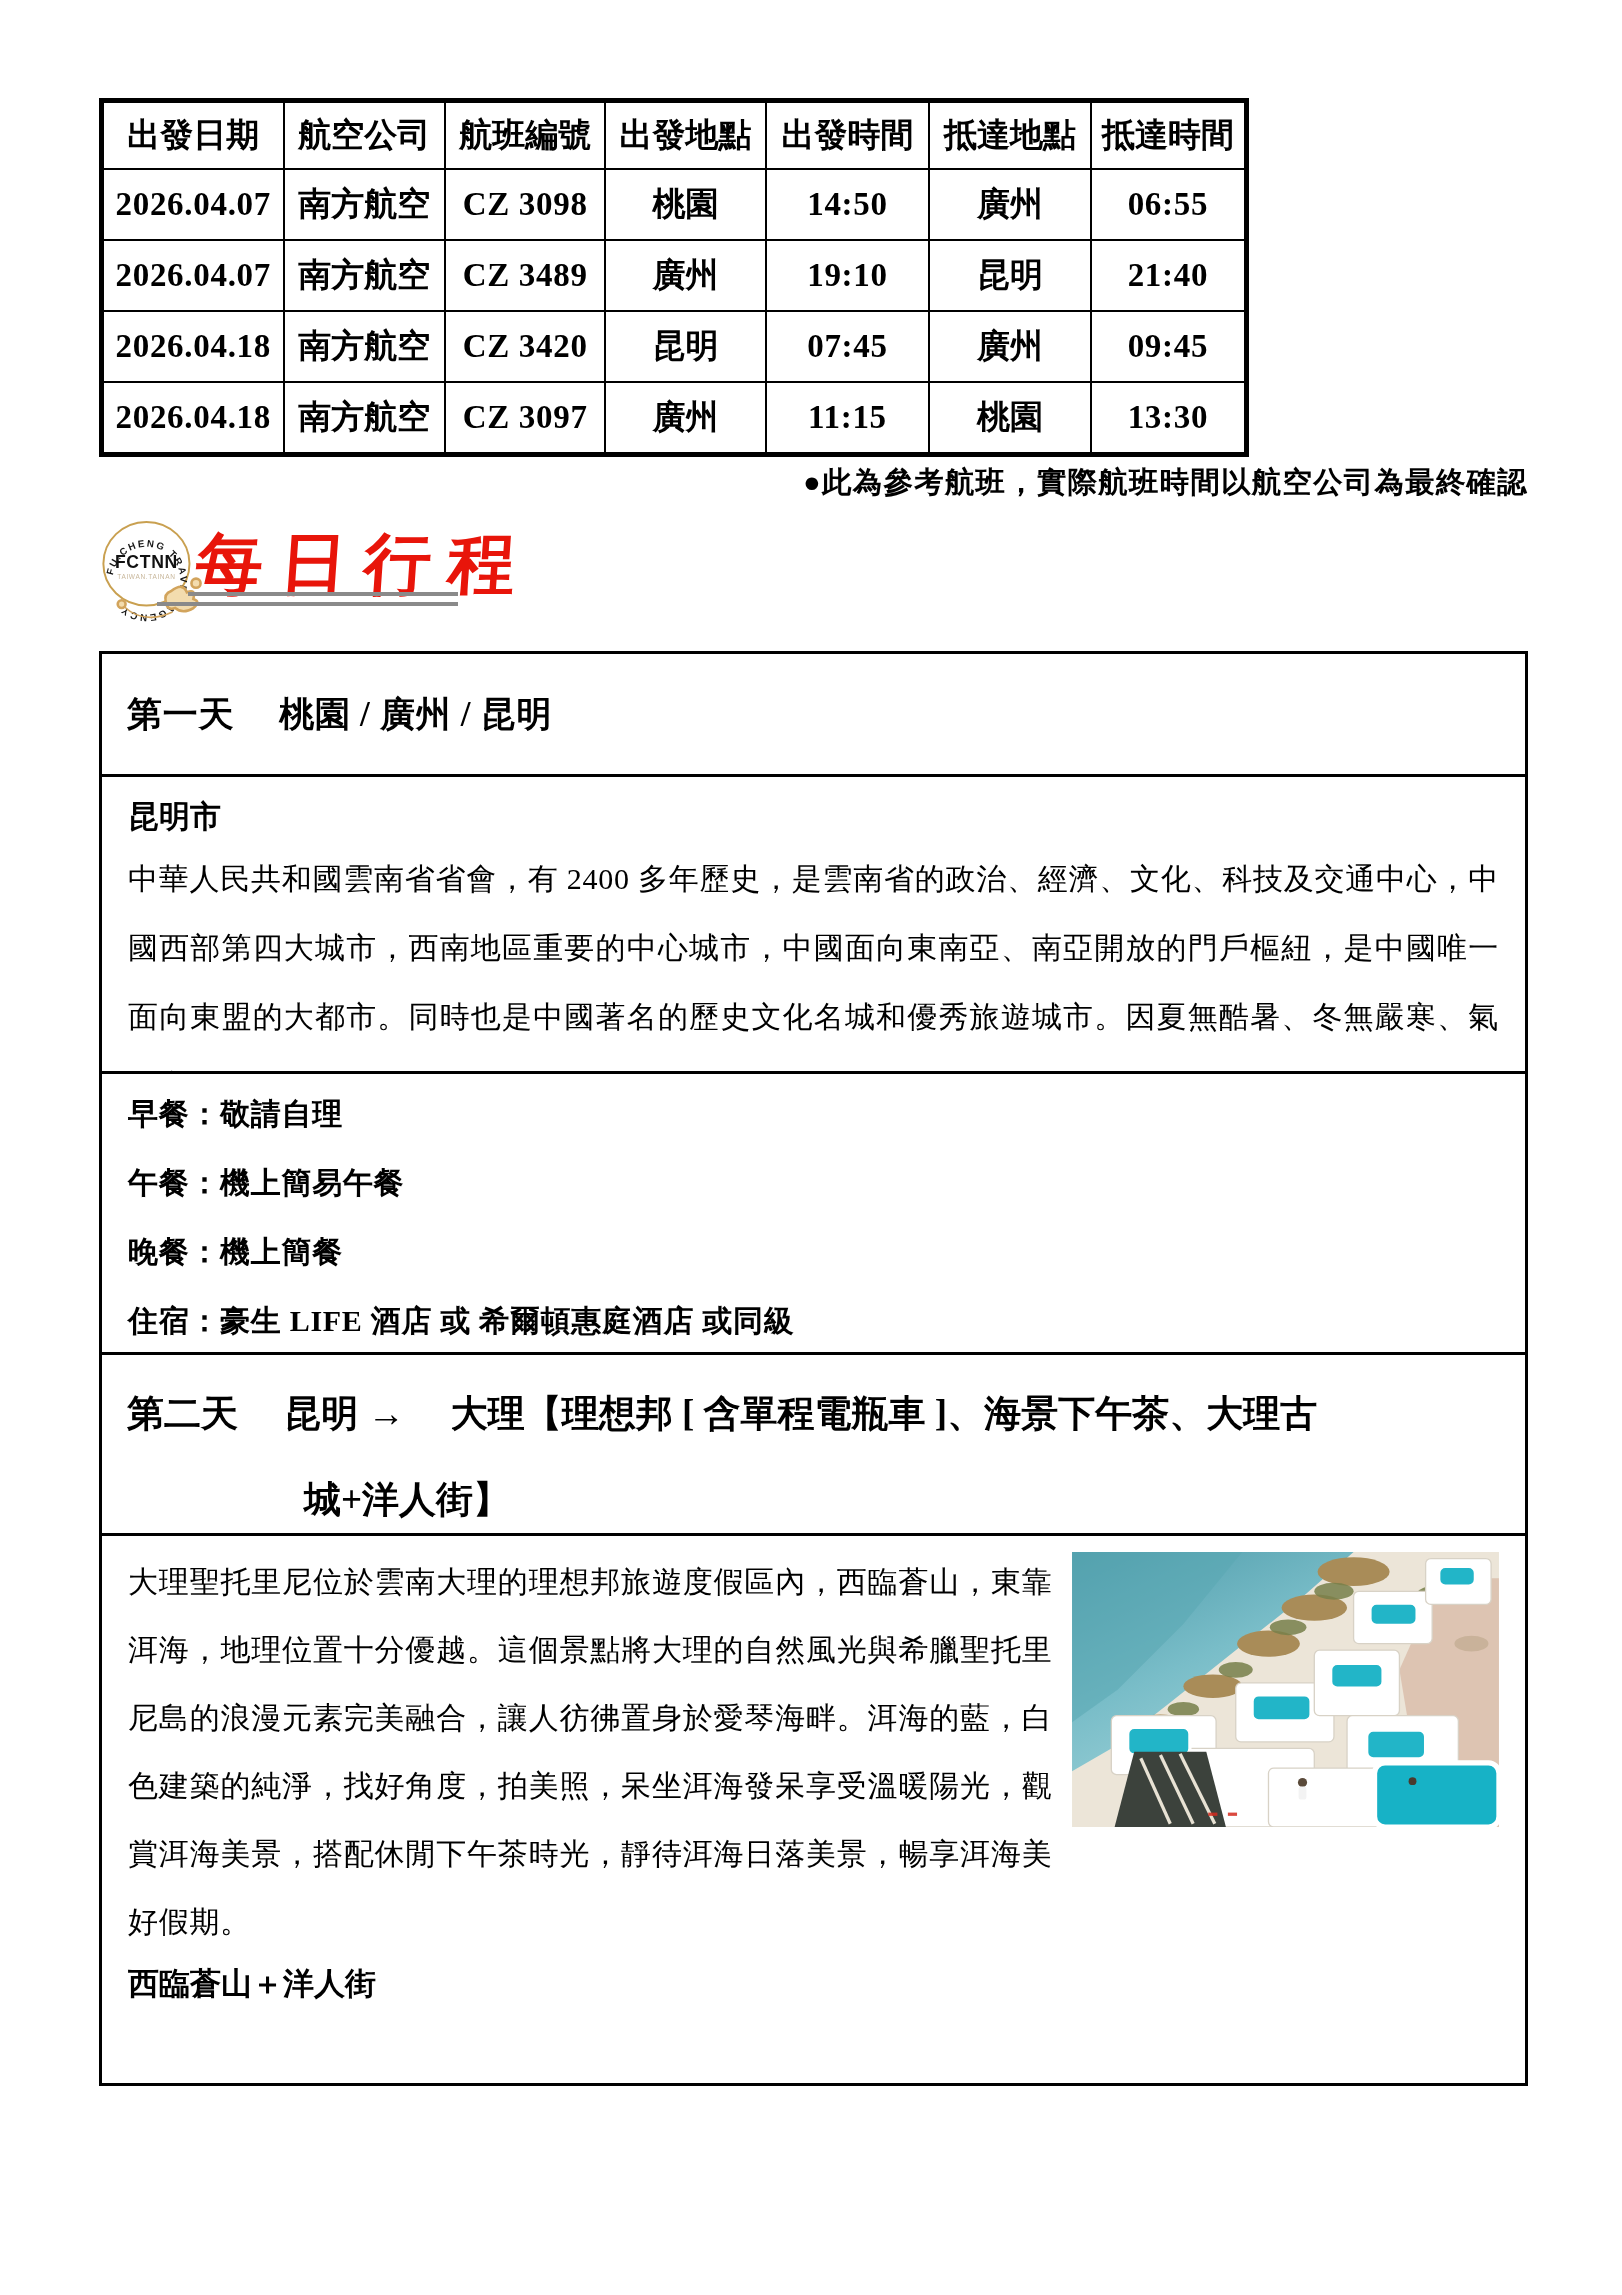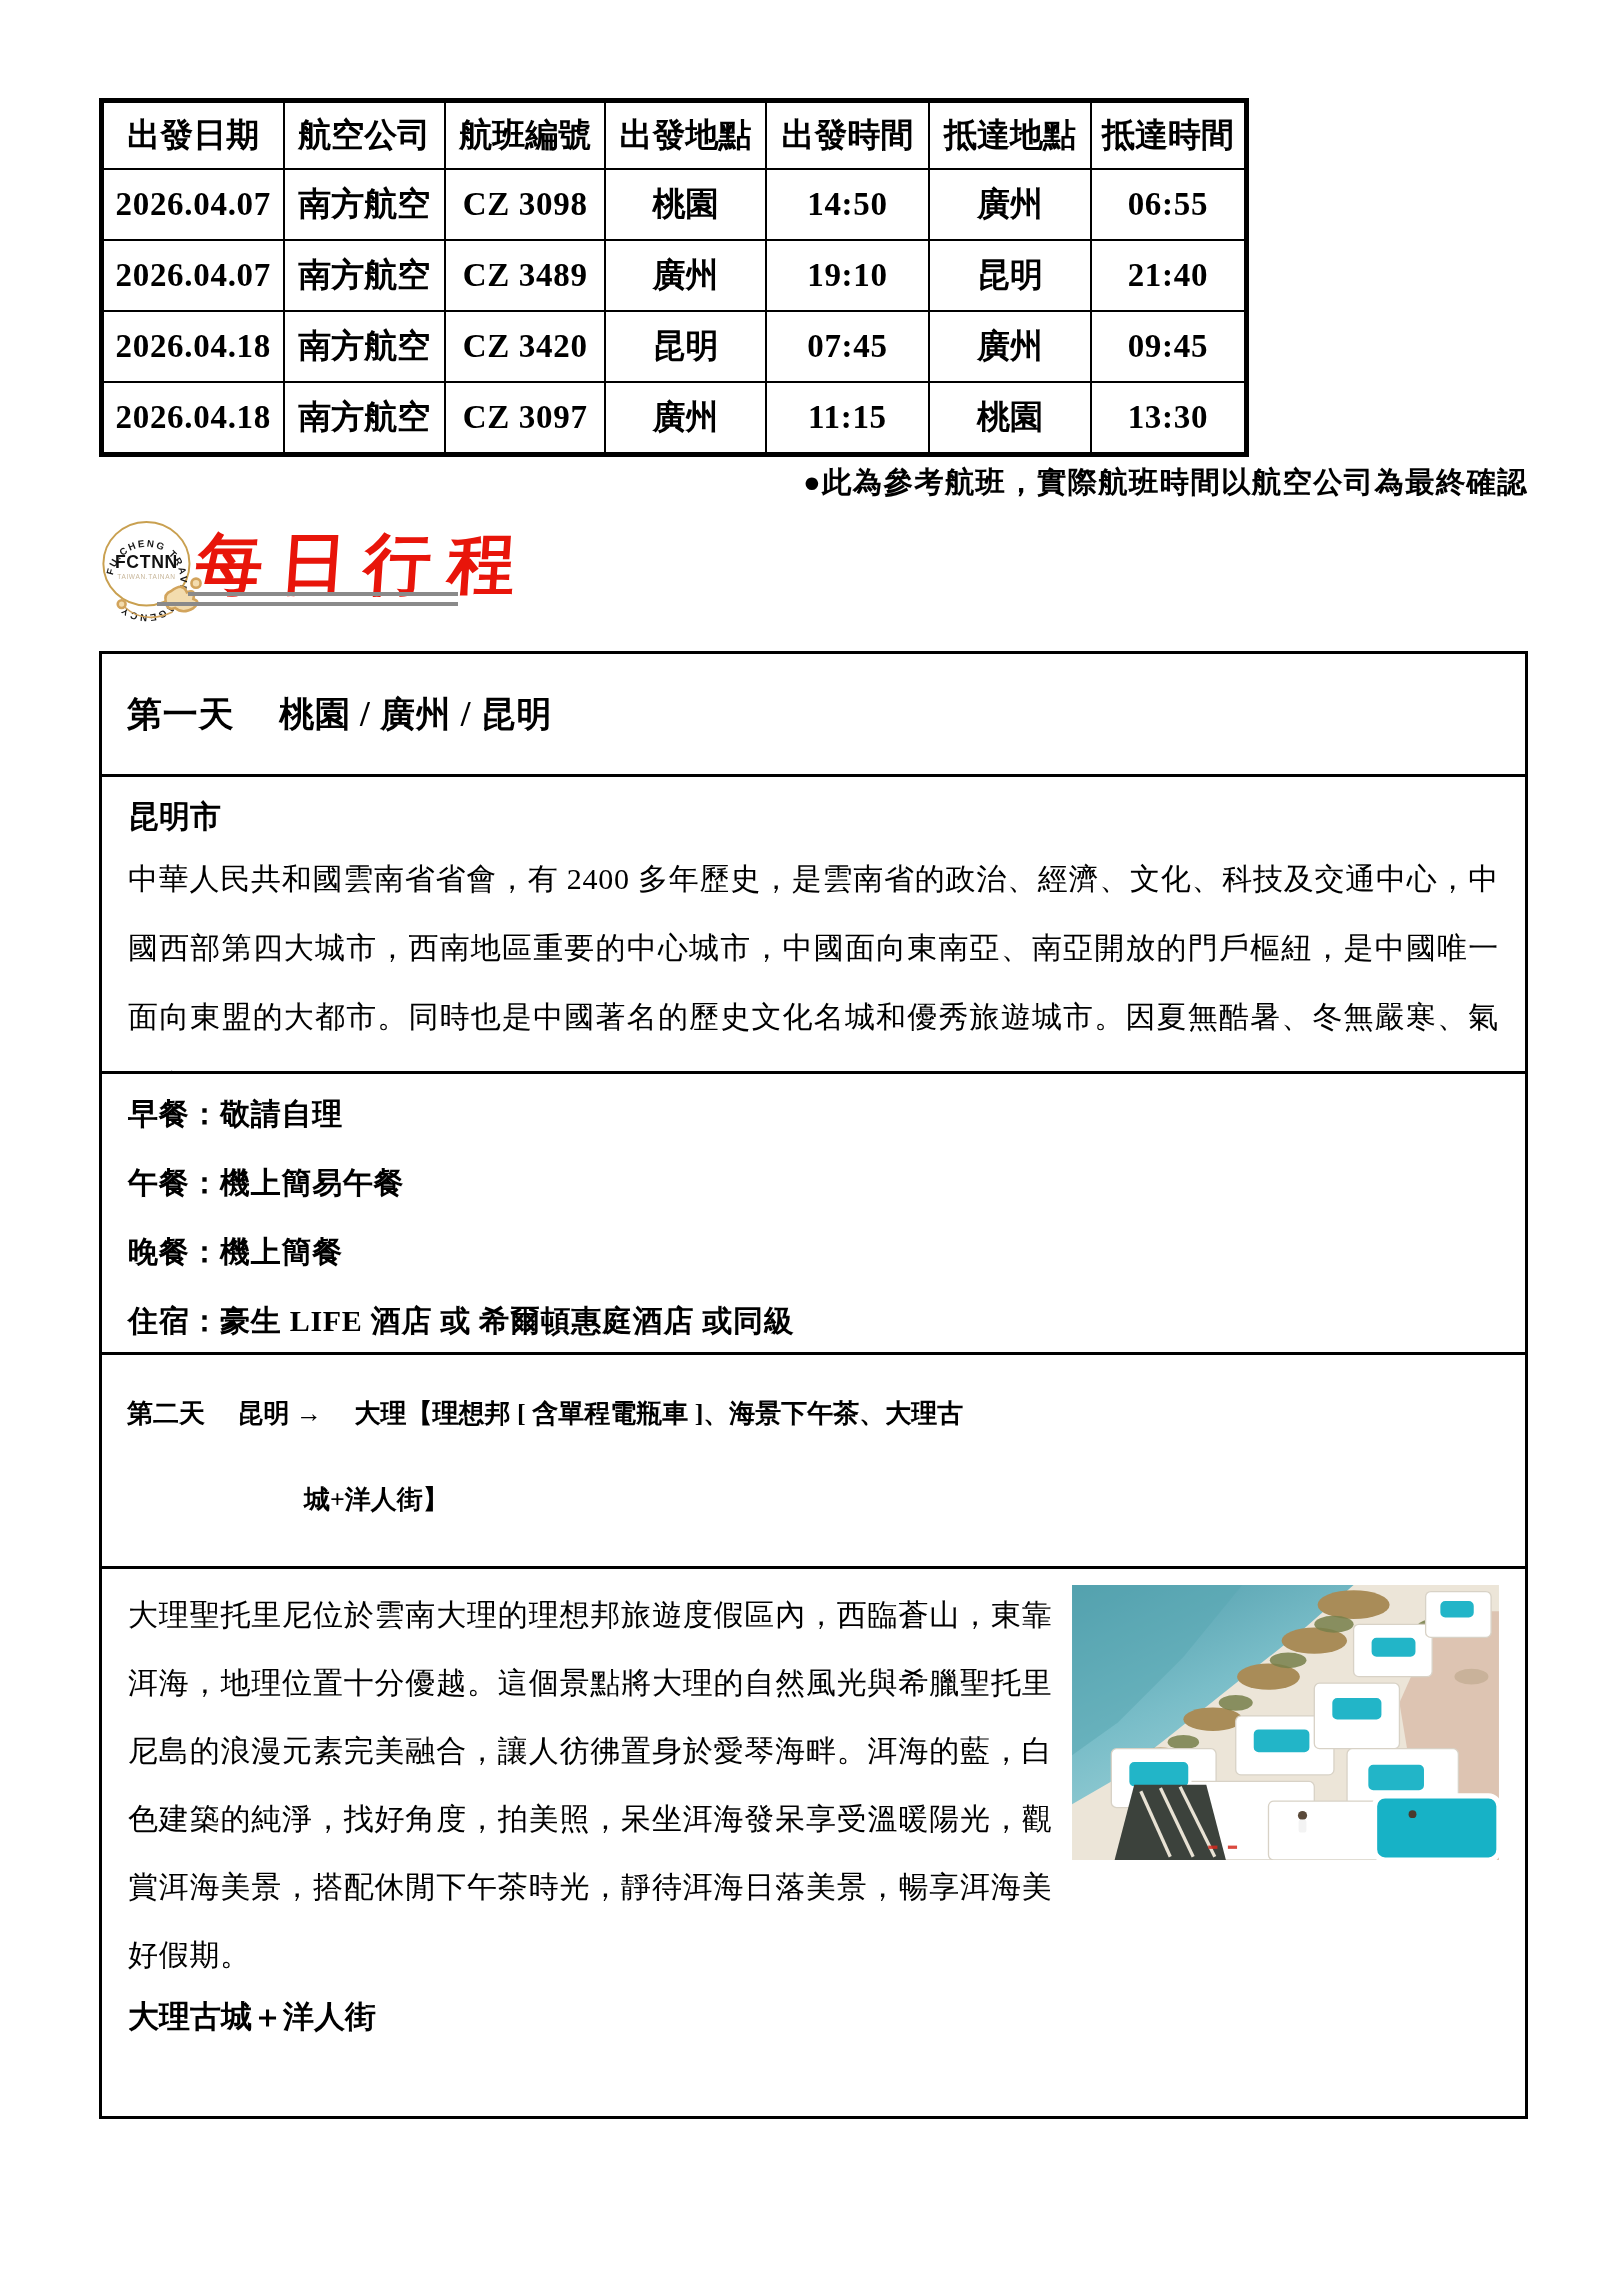--- a/index.html
+++ b/index.html
@@ -32,21 +32,21 @@
   
   .itin{position:absolute;left:99px;top:651px;width:1429px;border:3.9px solid #000;box-sizing:border-box;}
   .itin .row{box-sizing:border-box;overflow:hidden;}
   .itin .row + .row{border-top:3.3px solid #000;}
   .day-header{font-size:35px;font-weight:bold;padding:37px 19.6px 0 25px;height:120px;letter-spacing:0.7px;}
   .kunming{height:297px;padding:13px 26px 0 26px;}
   .city-title{font-size:31px;font-weight:bold;height:54px;line-height:54px;}
   .city-desc{font-size:30px;line-height:69px;text-align:justify;letter-spacing:0.7px;}
   .meals{height:281px;padding:5.2px 26px 0 26px;}
   .meal-line{font-size:30px;font-weight:bold;height:69px;line-height:69px;letter-spacing:0.7px;}
-  .day2-header{height:214px;padding:15.7px 19.6px 0 25px;font-size:26px;font-weight:bold;line-height:86px;}
+  .day2-header{height:181px;padding:15.7px 19.6px 0 25px;font-size:37px;font-weight:bold;line-height:86px;}
   .day2-header .l2{padding-left:177px;}
   .santorini{height:550px;padding:11.8px 26px 0 26px;}
   .spot-title{font-size:31px;font-weight:bold;height:56px;line-height:56px;}
   .spot-body{font-size:30px;line-height:68px;text-align:justify;letter-spacing:0.7px;}
   .photo{float:right;width:427px;height:275px;margin:3.9px 0 9.2px 19.6px;}
   .spot-title2{font-size:31px;font-weight:bold;height:55px;line-height:55px;clear:none;}
 </style>
 </head>
 <body>
 
@@ -230,18 +230,18 @@
 
           <g fill="#d42a1e" opacity="0.85">
             <rect x="208" y="398" width="14" height="5"></rect>
             <rect x="238" y="398" width="14" height="5"></rect>
           </g>
         </svg>
       </div>
 
       <div class="spot-body">大理聖托里尼位於雲南大理的理想邦旅遊度假區內，西臨蒼山，東靠洱海，地理位置十分優越。這個景點將大理的自然風光與希臘聖托里尼島的浪漫元素完美融合，讓人彷彿置身於愛琴海畔。洱海的藍，白色建築的純淨，找好角度，拍美照，呆坐洱海發呆享受溫暖陽光，觀賞洱海美景，搭配休閒下午茶時光，靜待洱海日落美景，暢享洱海美好假期。</div>
 
-      <div class="spot-title2">大理古城＋洋人街</div>
+      <div class="spot-title2">西臨蒼山＋洋人街</div>
     </div>
 
   </div>
 </div>
 
 
 </body></html>

